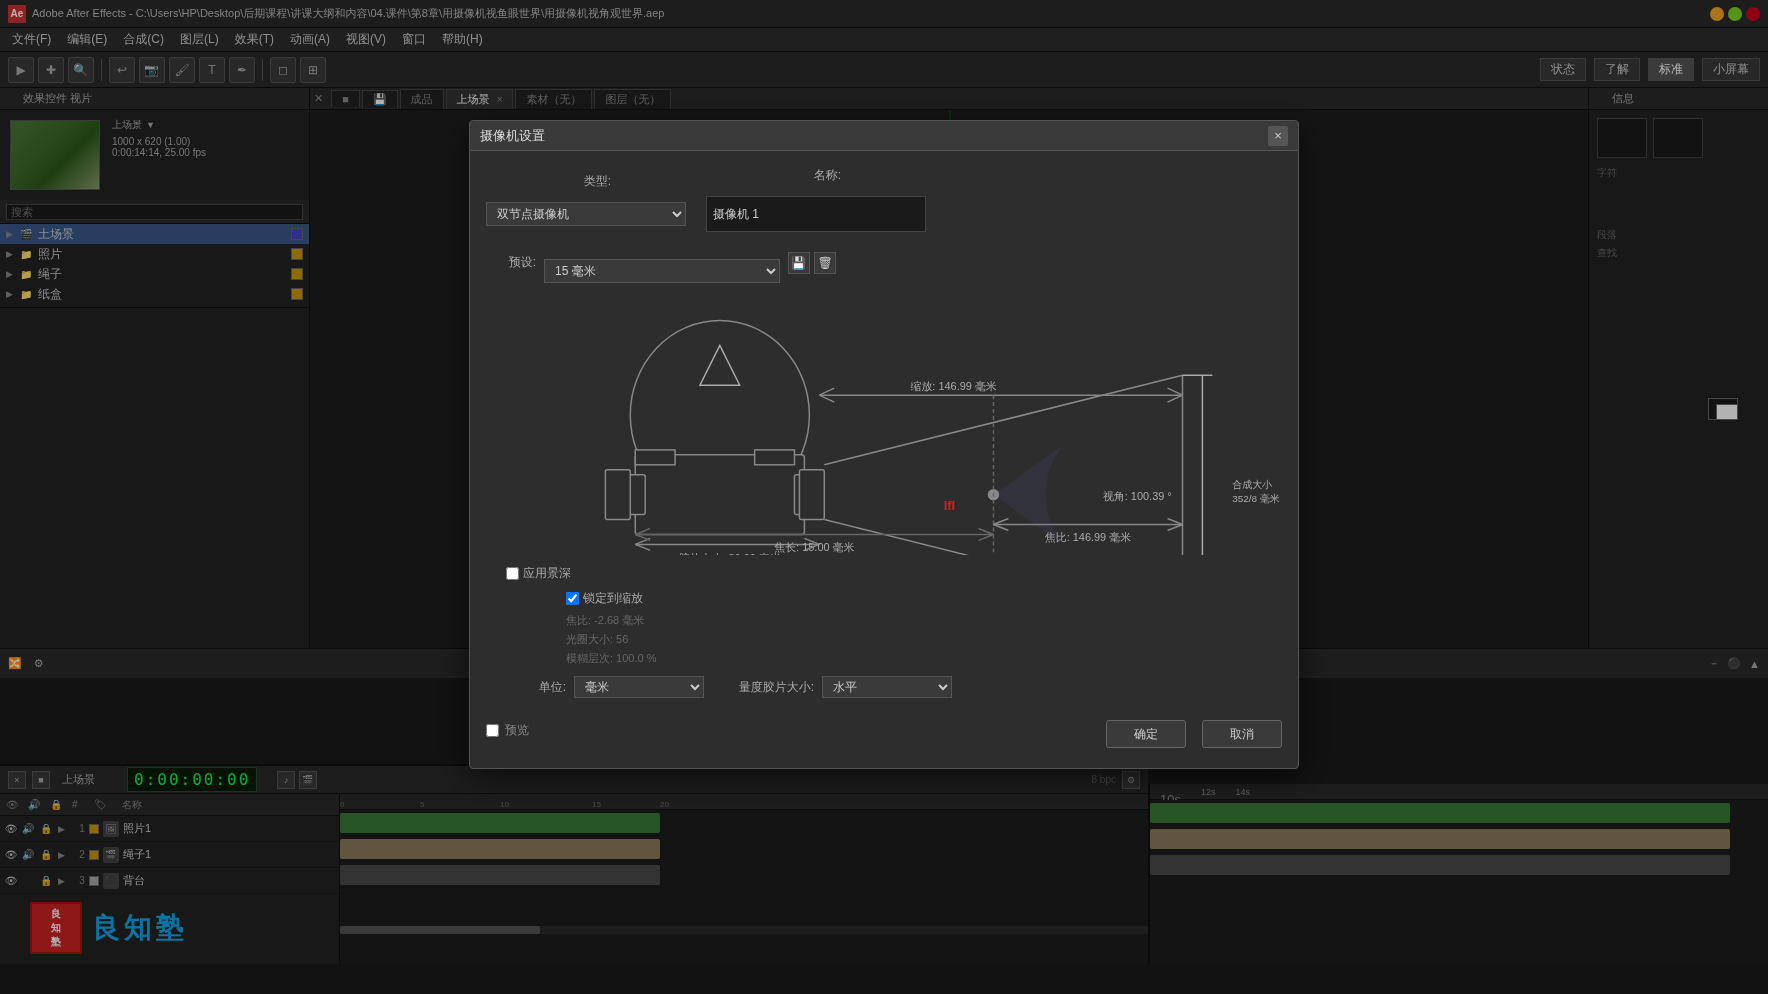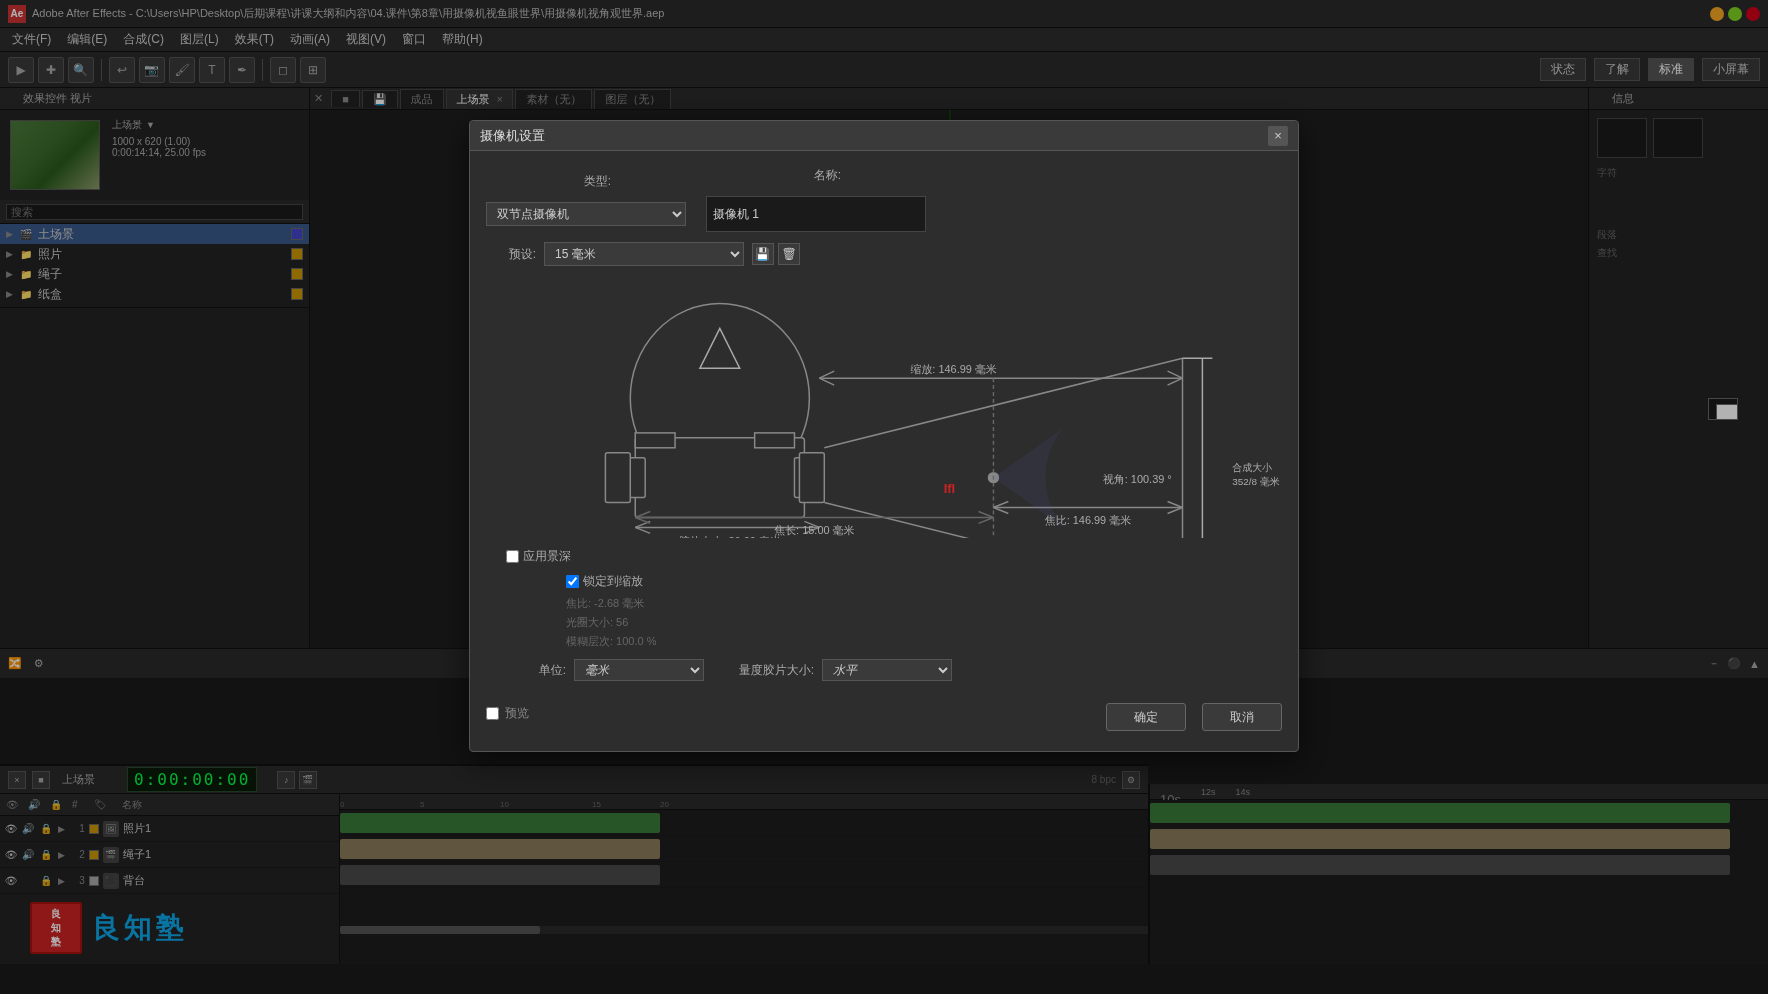--- a/index.html
+++ b/index.html
@@ -447,22 +447,23 @@
       width: 50px;
       text-align: right;
     }
     .preset-select {
       background: #3a3a3a;
       border: 1px solid #555;
       color: #ccc;
       padding: 2px 6px;
       font-size: 12px;
       height: 24px;
-      width: 200px;
-      cursor: pointer;
+      width: 236px;
+      cursor: pointer;
+      margin-top: 17px;
     }
     .preset-icons {
       display: flex; gap: 4px;
     }
     .preset-icon-btn {
       width: 22px; height: 22px;
       background: #3a3a3a;
       border: 1px solid #555;
       color: #ccc;
       display: flex; align-items: center; justify-content: center;
@@ -510,21 +511,20 @@
       text-align: right;
     }
     .field-select {
       background: #3a3a3a;
       border: 1px solid #555;
       color: #ccc;
       padding: 2px 6px;
       font-size: 12px;
       height: 22px;
       width: 130px;
-      font-style: italic;
     }
 
     
     .dim-text {
       color: #666;
       font-size: 11px;
     }
 
     
     #dialog-buttons {

